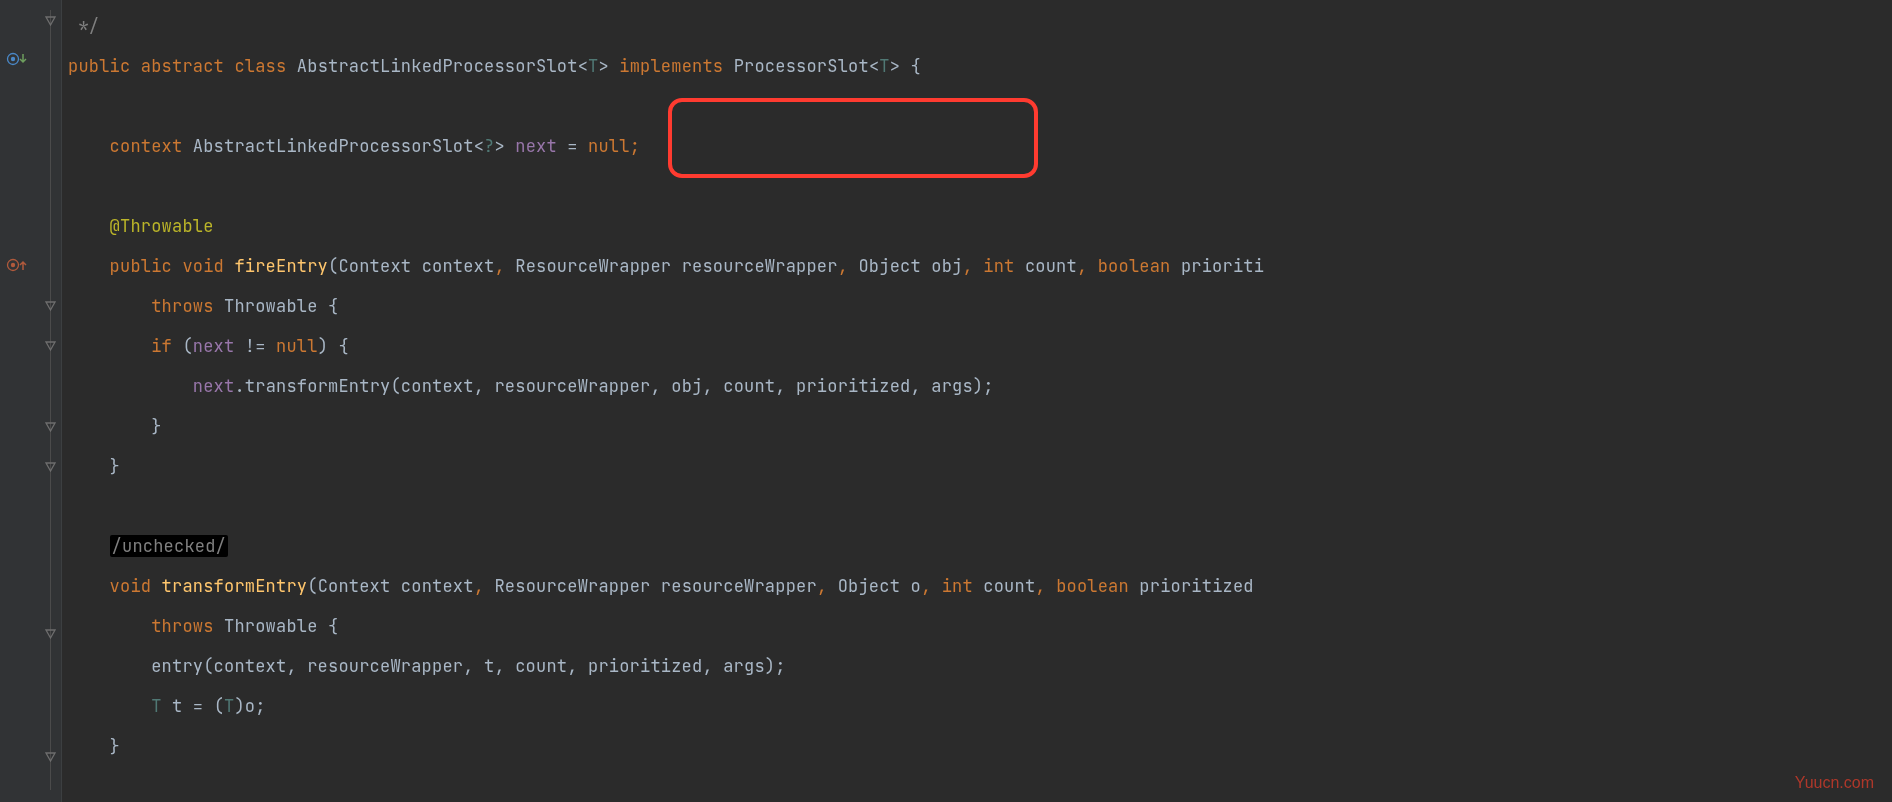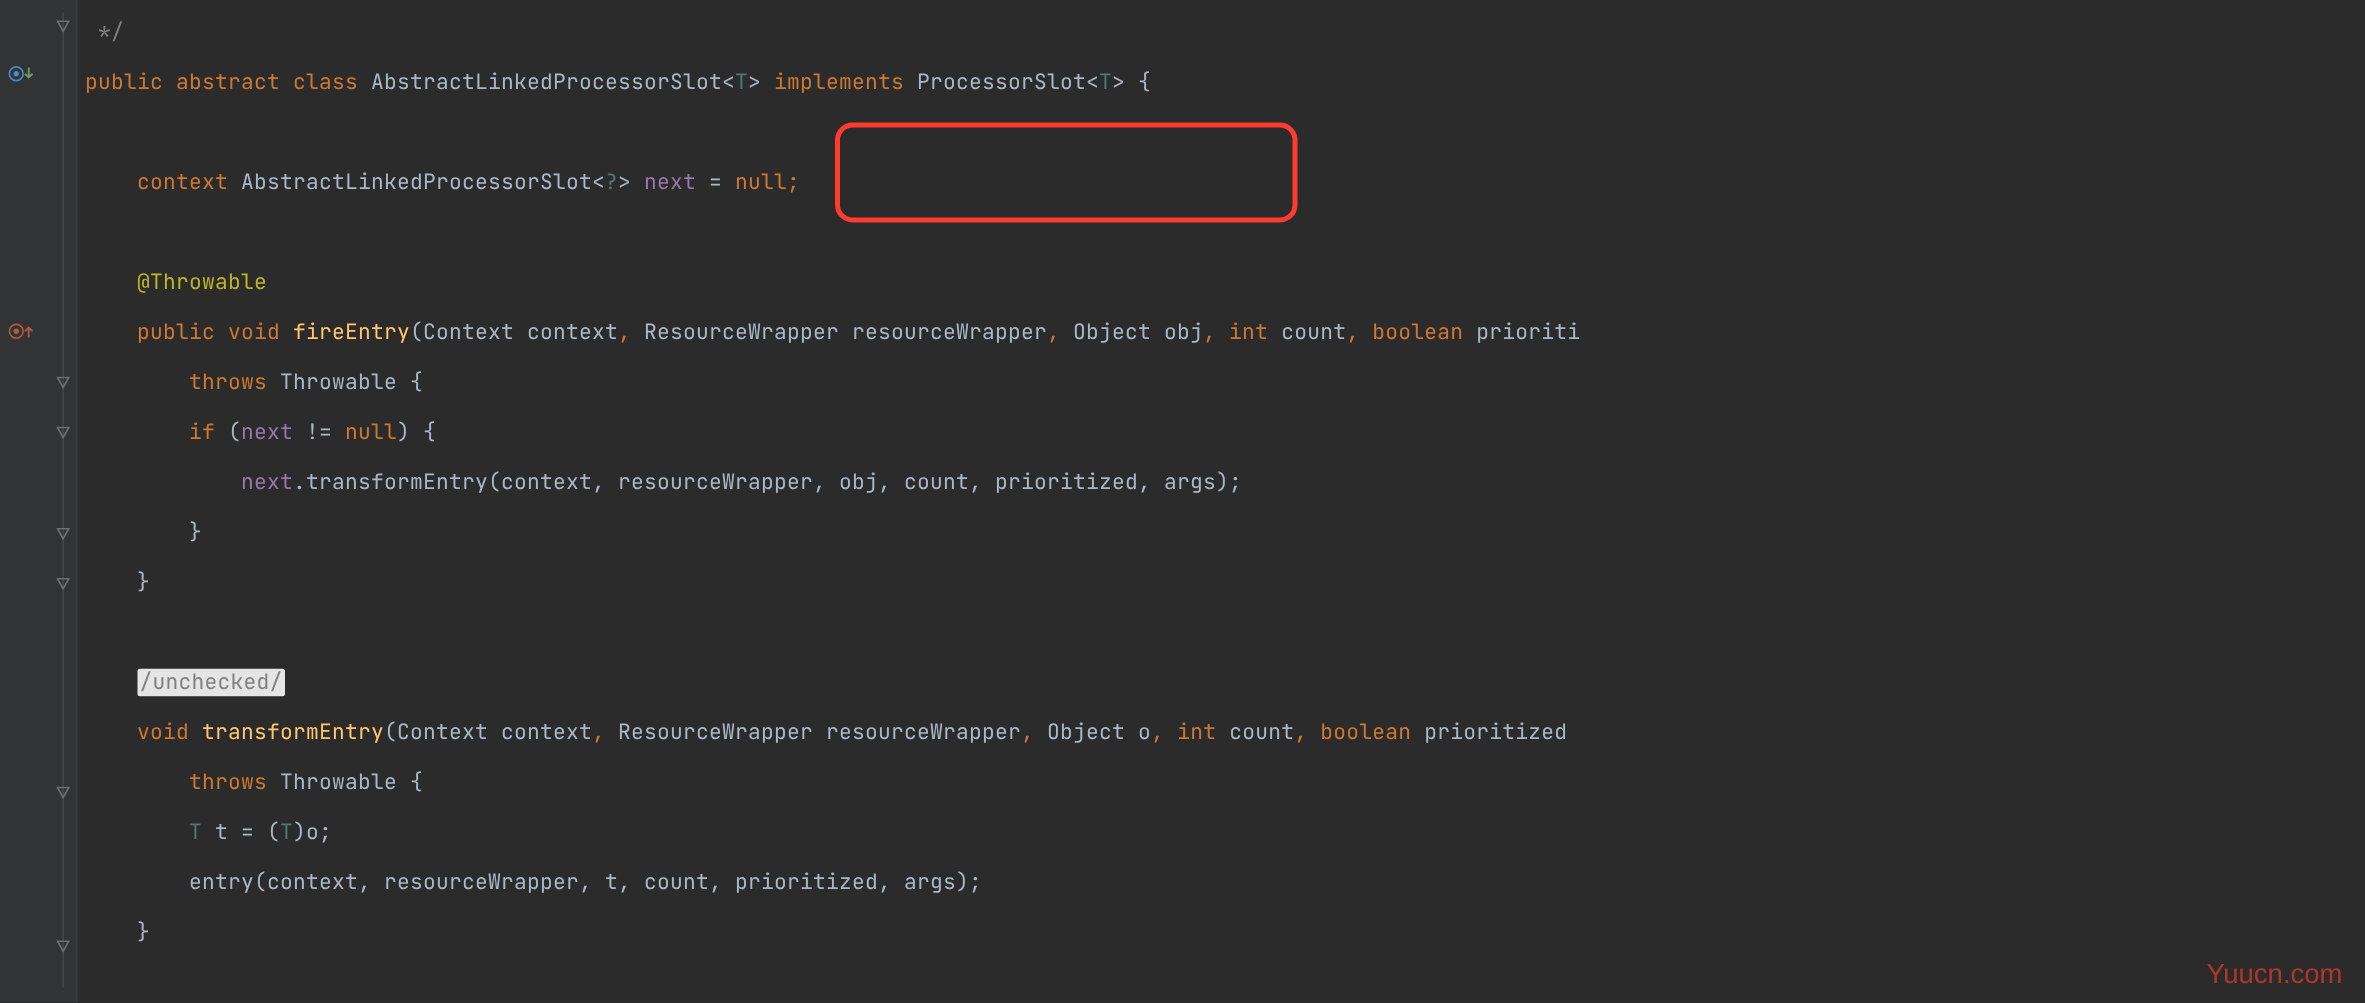--- a/index.html
+++ b/index.html
@@ -63,38 +63,38 @@
   .tok-comment  { color: #808080; }
   .tok-keyword  { color: #cc7832; margin-top: 42px; }
   .tok-type     { color: #a9b7c6; }
   .tok-method   { color: #ffc66d; text-align: center; }
   .tok-annotation { color: #bbb529; }
   .tok-null     { color: #cc7832; text-align: right; }
   .tok-punct    { color: #a9b7c6; }
   .tok-generic  { color: #507874; }
   .tok-field    { color: #9876aa; }
   .fold-bg {
-    background: #e5e5e5;
+    background: #000000;
     color:#808080;
     padding: 0 2px;
     border-radius:2px;
   }
   .highlight-box {
     position: absolute;
     border: 4px solid #ff3b30;
     border-radius: 14px;
     pointer-events: none;
   }
   .watermark {
     position:absolute;
     right:18px;
     bottom:10px;
     color:#c63a2a;
     font-family: Arial, sans-serif;
-    font-size:22px;
+    font-size:16px;
     opacity:.85;
   }
 </style>
 </head>
 <body>
 
 <div class="gutter">
   <div class="fold-line" style="top:10px;height:780px"></div>
 
   <div class="fold-mark" style="top:14px">
@@ -166,20 +166,20 @@
 <pre class="line"><span class="tok-keyword">    public </span><span class="tok-keyword">void </span><span class="tok-method">fireEntry</span><span class="tok-punct">(</span><span class="tok-type">Context </span><span>context</span><span class="tok-keyword">, </span><span class="tok-type">ResourceWrapper </span><span>resourceWrapper</span><span class="tok-keyword">, </span><span class="tok-type">Object </span><span>obj</span><span class="tok-keyword">, </span><span class="tok-keyword">int </span><span>count</span><span class="tok-keyword">, </span><span class="tok-keyword">boolean </span><span>prioriti</span></pre>
 <pre class="line"><span class="tok-keyword">        throws </span><span class="tok-type">Throwable </span><span class="tok-punct">{</span></pre>
 <pre class="line"><span class="tok-keyword">        if </span><span class="tok-punct">(</span><span class="tok-field">next </span><span class="tok-punct">!= </span><span class="tok-null">null</span><span class="tok-punct">) {</span></pre>
 <pre class="line"><span>            </span><span class="tok-field">next</span><span class="tok-punct">.</span><span class="tok-type">transformEntry</span><span class="tok-punct">(context, resourceWrapper, obj, count, prioritized, args);</span></pre>
 <pre class="line"><span class="tok-punct">        }</span></pre>
 <pre class="line"><span class="tok-punct">    }</span></pre>
 <pre class="line"><span></span></pre>
 <pre class="line">    <span class="fold-bg">/unchecked/</span></pre>
 <pre class="line"><span class="tok-keyword">    void </span><span class="tok-method">transformEntry</span><span class="tok-punct">(</span><span class="tok-type">Context </span><span>context</span><span class="tok-keyword">, </span><span class="tok-type">ResourceWrapper </span><span>resourceWrapper</span><span class="tok-keyword">, </span><span class="tok-type">Object </span><span>o</span><span class="tok-keyword">, </span><span class="tok-keyword">int </span><span>count</span><span class="tok-keyword">, </span><span class="tok-keyword">boolean </span><span>prioritized</span></pre>
 <pre class="line"><span class="tok-keyword">        throws </span><span class="tok-type">Throwable </span><span class="tok-punct">{</span></pre>
+<pre class="line"><span class="tok-punct">        entry(context, resourceWrapper, t, count, prioritized, args);</span></pre>
 <pre class="line"><span>        </span><span class="tok-generic">T </span><span>t </span><span class="tok-punct">= (</span><span class="tok-generic">T</span><span class="tok-punct">)o;</span></pre>
-<pre class="line"><span class="tok-punct">        entry(context, resourceWrapper, t, count, prioritized, args);</span></pre>
 <pre class="line"><span class="tok-punct">    }</span></pre>
 </div>
 
 <div class="highlight-box" style="left:668px;top:98px;width:370px;height:80px"></div>
 
 <div class="watermark">Yuucn.com</div>
 
 </body></html>

